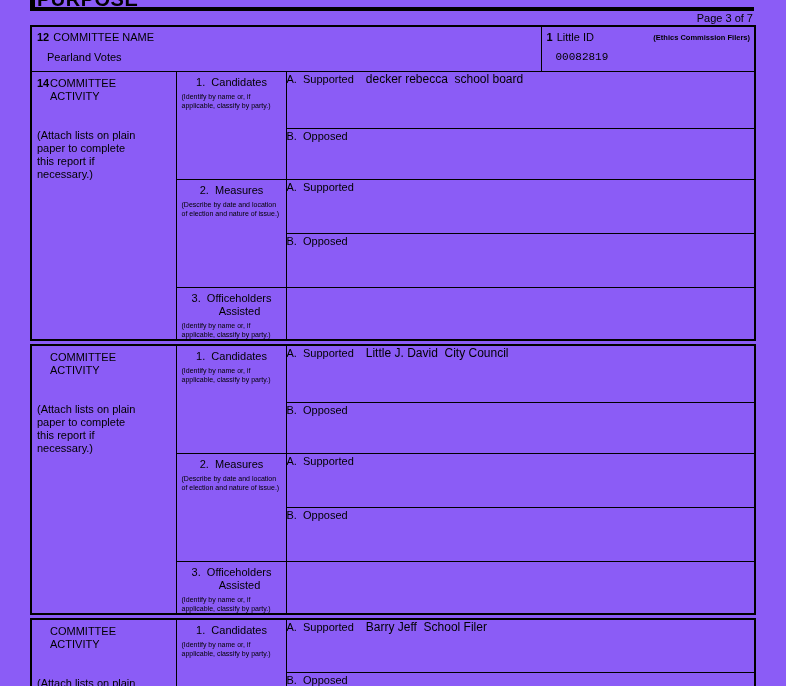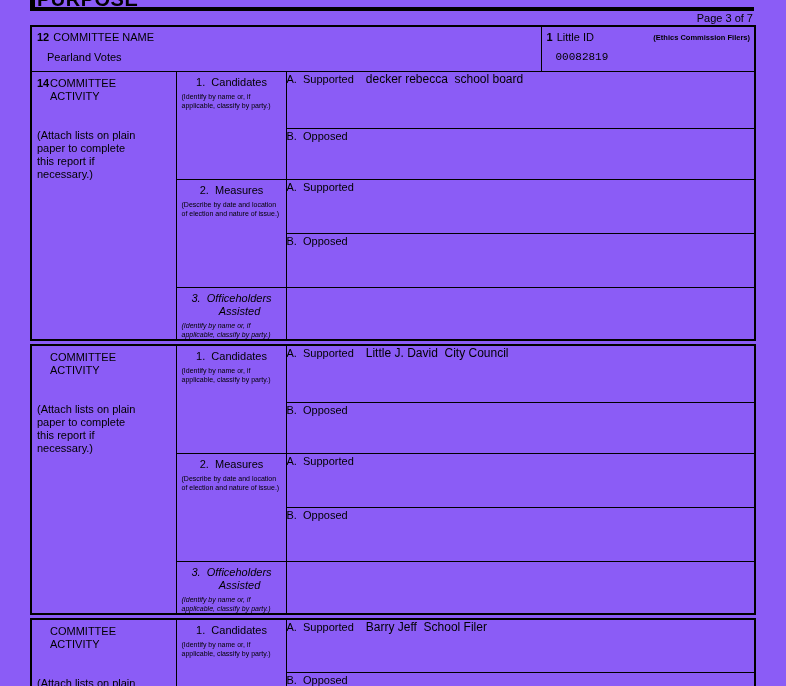--- a/index.html
+++ b/index.html
@@ -64,21 +64,21 @@
     padding: 0;
     font-size: 11px;
     overflow: hidden;
   }
   .first-table { margin-top: 25px; padding-left: 48px; }
   .block-table { margin-top: 3px; }
   tr.h40 { height: 40px; }
   tr.h57 { height: 57px; }
   tr.h51 { height: 51px; }
   tr.h54 { height: 54px; }
-  tr.h56 { height: 52px; font-style: italic; }
+  tr.h56 { height: 52px; }
   tr.h48 { height: 48px; }
   .num { font-weight: bold; }
   .lbl { margin-left: 4px; }
   .cell-head { margin: 4px 5px 0 5px; }
   .name-value { margin: 8px 0 0 15px; }
   .filer-head {
     display: flex;
     justify-content: space-between;
     align-items: flex-start;
     margin: 4px 4px 0 5px;

